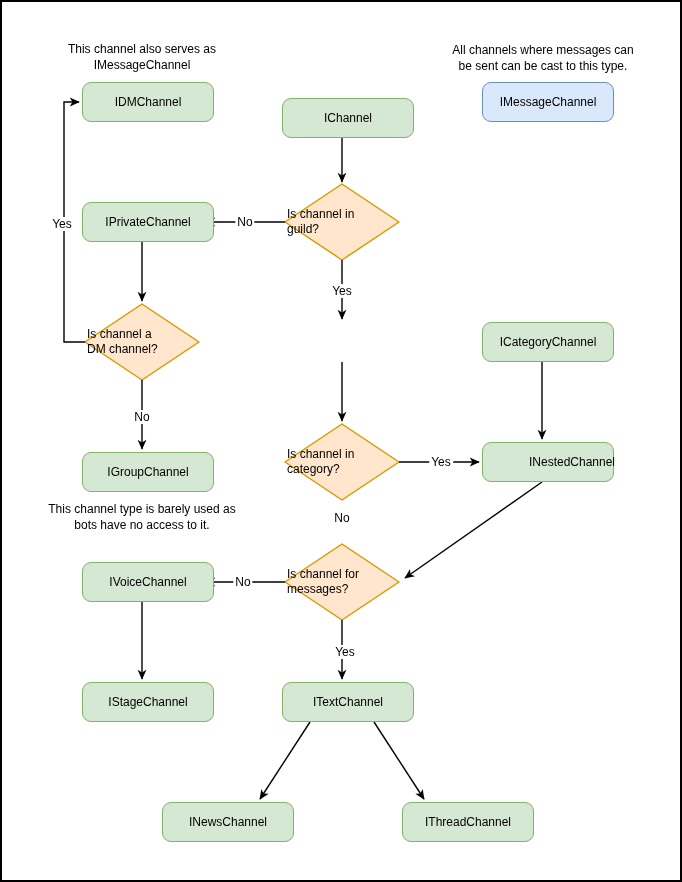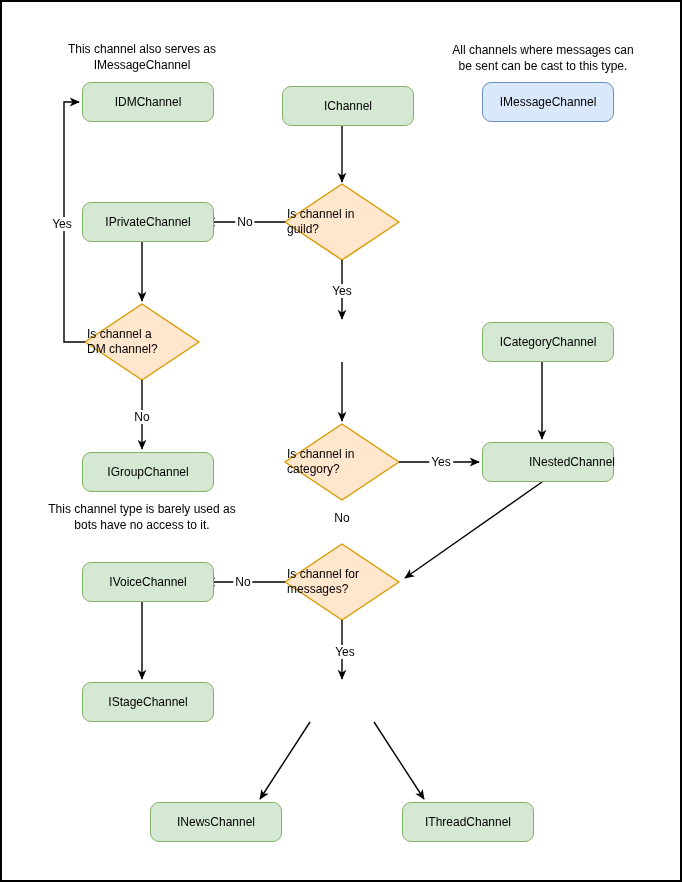--- a/index.html
+++ b/index.html
@@ -95,29 +95,30 @@
   </svg>
 
   <div class="note" style="left:140px; top:39px; width:220px;">This channel also serves as
 IMessageChannel</div>
   <div class="note" style="left:541px; top:40px; width:240px;">All channels where messages can
 be sent can be cast to this type.</div>
   <div class="note" style="left:140px; top:499px; width:240px;">This channel type is barely used as
 bots have no access to it.</div>
 
   <div class="node" style="left:80px; top:80px;">IDMChannel</div>
-  <div class="node" style="left:280px; top:84px;text-align:right;">IChannel</div>
+  <div class="node" style="left:280px; top:96px;text-align:right;">IChannel</div>
   <div class="node blue" style="left:480px; top:80px;">IMessageChannel</div>
   <div class="node" style="left:80px; top:200px;">IPrivateChannel</div>
   <div class="node" style="left:480px; top:320px;">ICategoryChannel</div>
   <div class="node" style="left:80px; top:450px;">IGroupChannel</div>
   <div class="node" style="left:480px; top:440px;padding-left:48px;">INestedChannel</div>
   <div class="node" style="left:80px; top:560px;">IVoiceChannel</div>
   <div class="node" style="left:80px; top:680px;">IStageChannel</div>
-  <div class="node" style="left:148px; top:800px;">INewsChannel</div>
+  <div class="node" style="left:280px; top:680px;">ITextChannel</div>
+  <div class="node" style="left:160px; top:800px;">INewsChannel</div>
   <div class="node" style="left:400px; top:800px;">IThreadChannel</div>
 
   <div class="decision-label" style="left:340px; top:220px;">Is channel in
 guild?</div>
   <div class="decision-label" style="left:140px; top:340px;">Is channel a
 DM channel?</div>
   <div class="decision-label" style="left:340px; top:460px;">Is channel in
 category?</div>
   <div class="decision-label" style="left:340px; top:580px;">Is channel for
 messages?</div>

